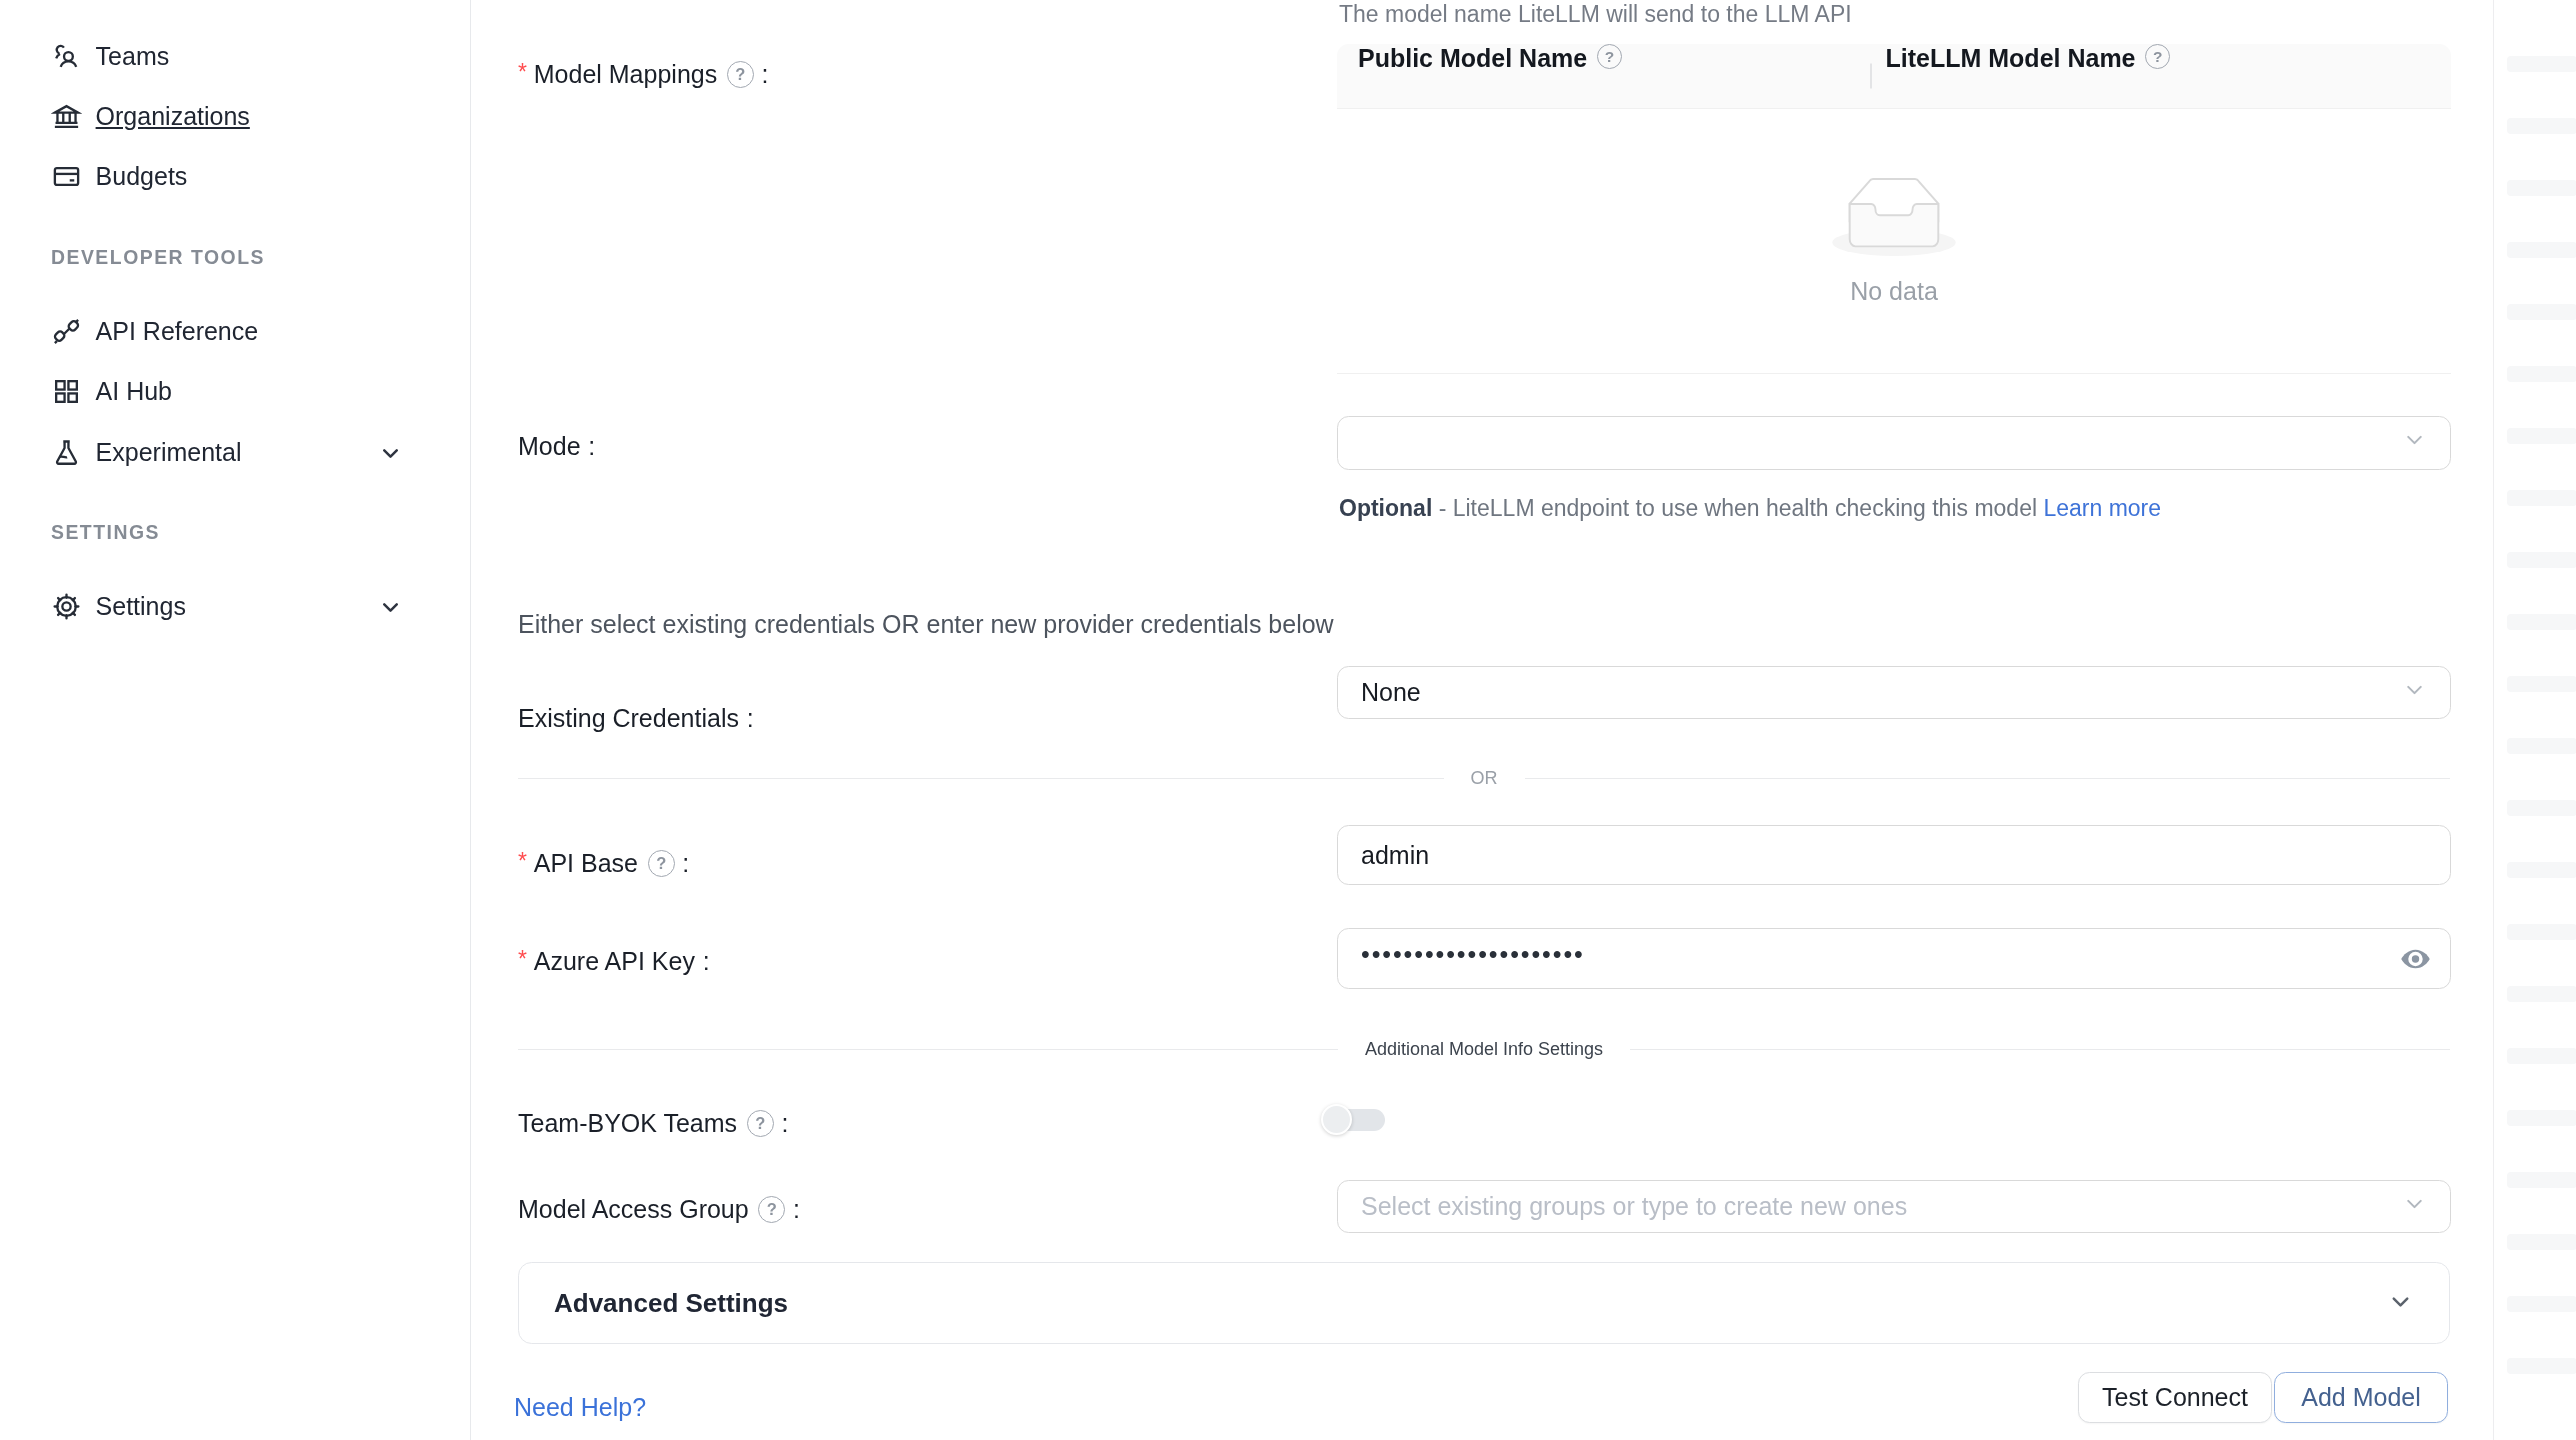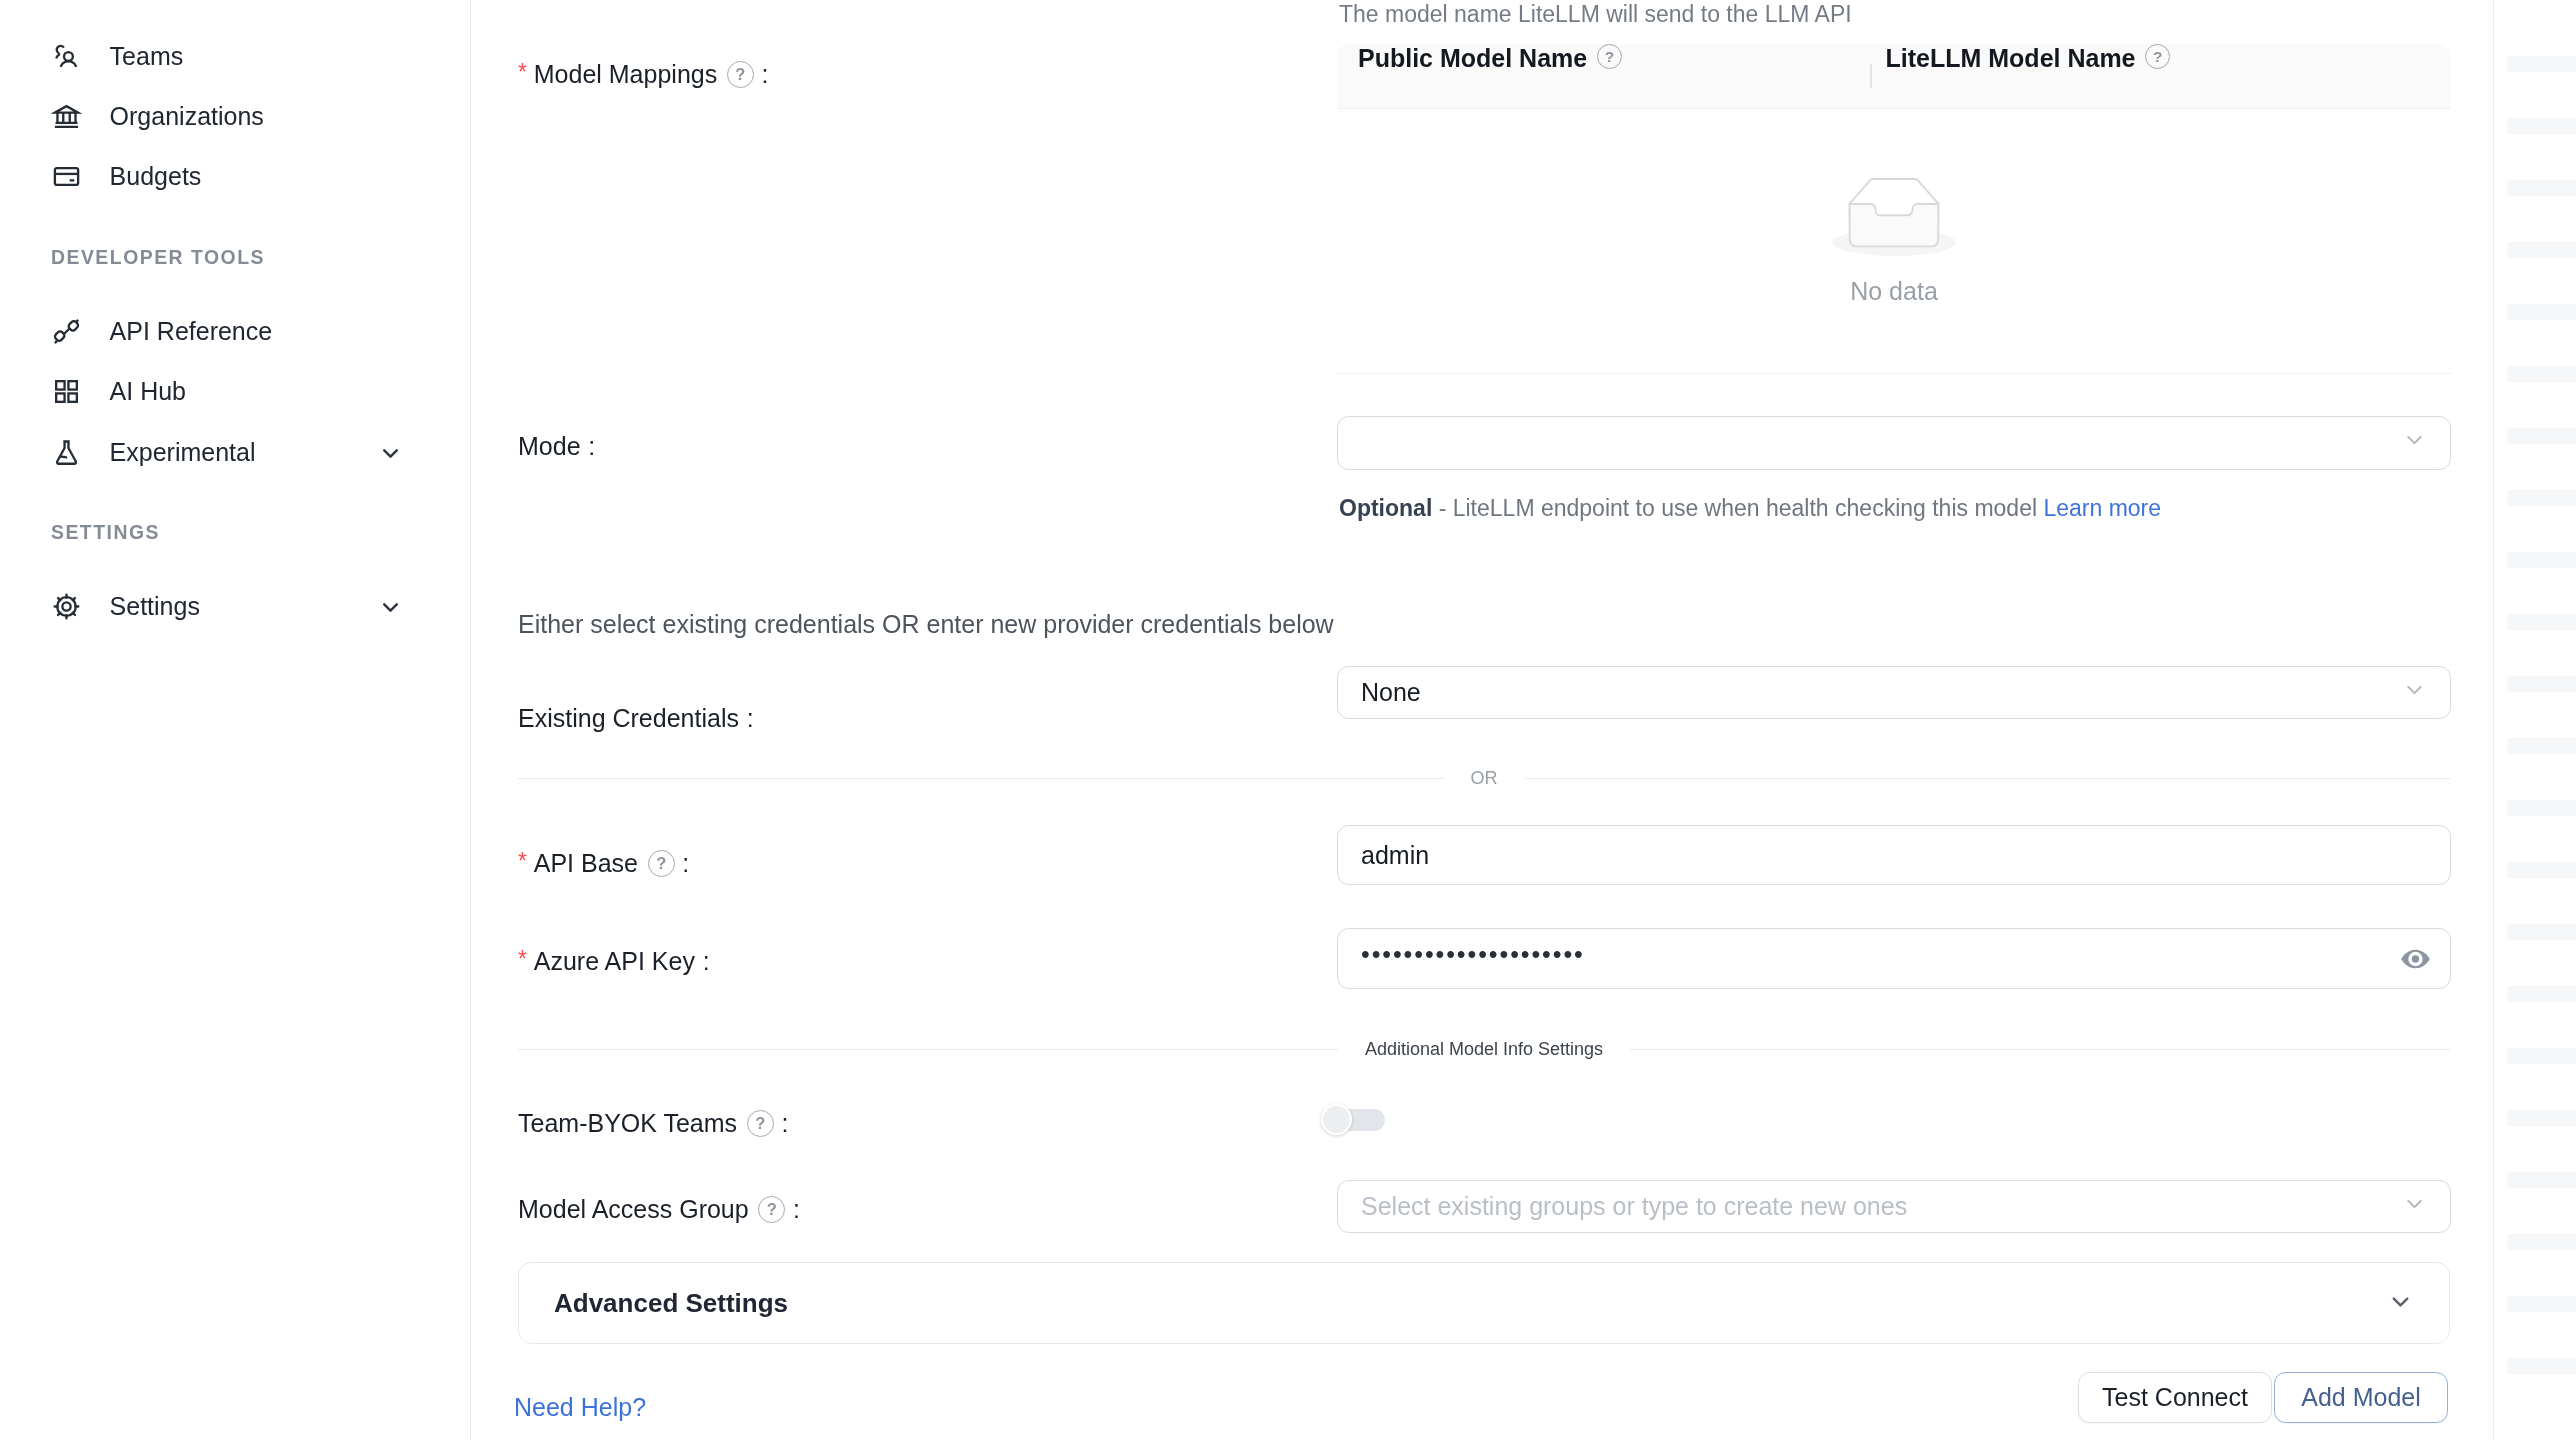--- a/index.html
+++ b/index.html
@@ -3,21 +3,21 @@
 <meta charset="utf-8">
 <style>
   * { margin:0; padding:0; box-sizing:border-box; }
   html,body { width:2576px; height:1440px; background:#ffffff; overflow:hidden;
               font-family:"Liberation Sans", sans-serif; }
 
   
   #sidebar { position:absolute; left:0; top:0; width:471px; height:1440px;
              background:#fff; border-right:1.5px solid #e7e9ec; overflow:hidden; }
   .srow { position:absolute; left:51px; height:33px; display:flex; align-items:center;
-          font-size:25px; color:#202632; cursor:pointer; width:368px;gap:14px; }
+          font-size:25px; color:#202632; cursor:pointer; width:368px; }
   .srow .sicon { width:31px; height:31px; margin-right:13.6px; flex:0 0 31px; color:#262c36; }
   .srow svg { display:block; }
   .schev { position:absolute; left:327px; top:50%; transform:translateY(-50%); color:#2e3440; }
   .shdr { position:absolute; left:51px; font-size:19.4px; font-weight:700; color:#858b94;
           letter-spacing:1.5px; }
 
   
   #main { position:absolute; left:471px; top:0; width:2023px; height:1440px;
           background:#fff; border-right:1.5px solid #ededef; }
   
@@ -107,21 +107,21 @@
     <span class="sicon">
       <svg width="31" height="31" viewBox="0 0 24 24" fill="none" stroke="currentColor" stroke-width="1.8">
           <circle cx="13.5" cy="12" r="3.4"></circle>
           <path d="M7.5 20c.9-2.6 3.2-4.2 6-4.2s5.1 1.6 6 4.2"></path>
           <path d="M10 5.2a3 3 0 1 0-3.6 4.4M4 13.5c.5-1.6 1.6-2.8 3-3.4"></path>
         </svg>
     </span>
     <span>Teams</span>
   </div>
 
-  <div class="srow" style="top:100px;">
+  <div class="srow" style="top:100px;text-decoration:underline;">
     <span class="sicon">
       <svg width="31" height="31" viewBox="0 0 24 24" fill="none" stroke="currentColor" stroke-width="1.8">
           <path d="M3 9l9-5 9 5H3z"></path>
           <path d="M5 9v8M9.5 9v8M14.5 9v8M19 9v8"></path>
           <path d="M3.5 17h17M3 20h18"></path>
         </svg>
     </span>
     <span>Organizations</span>
   </div>
 

